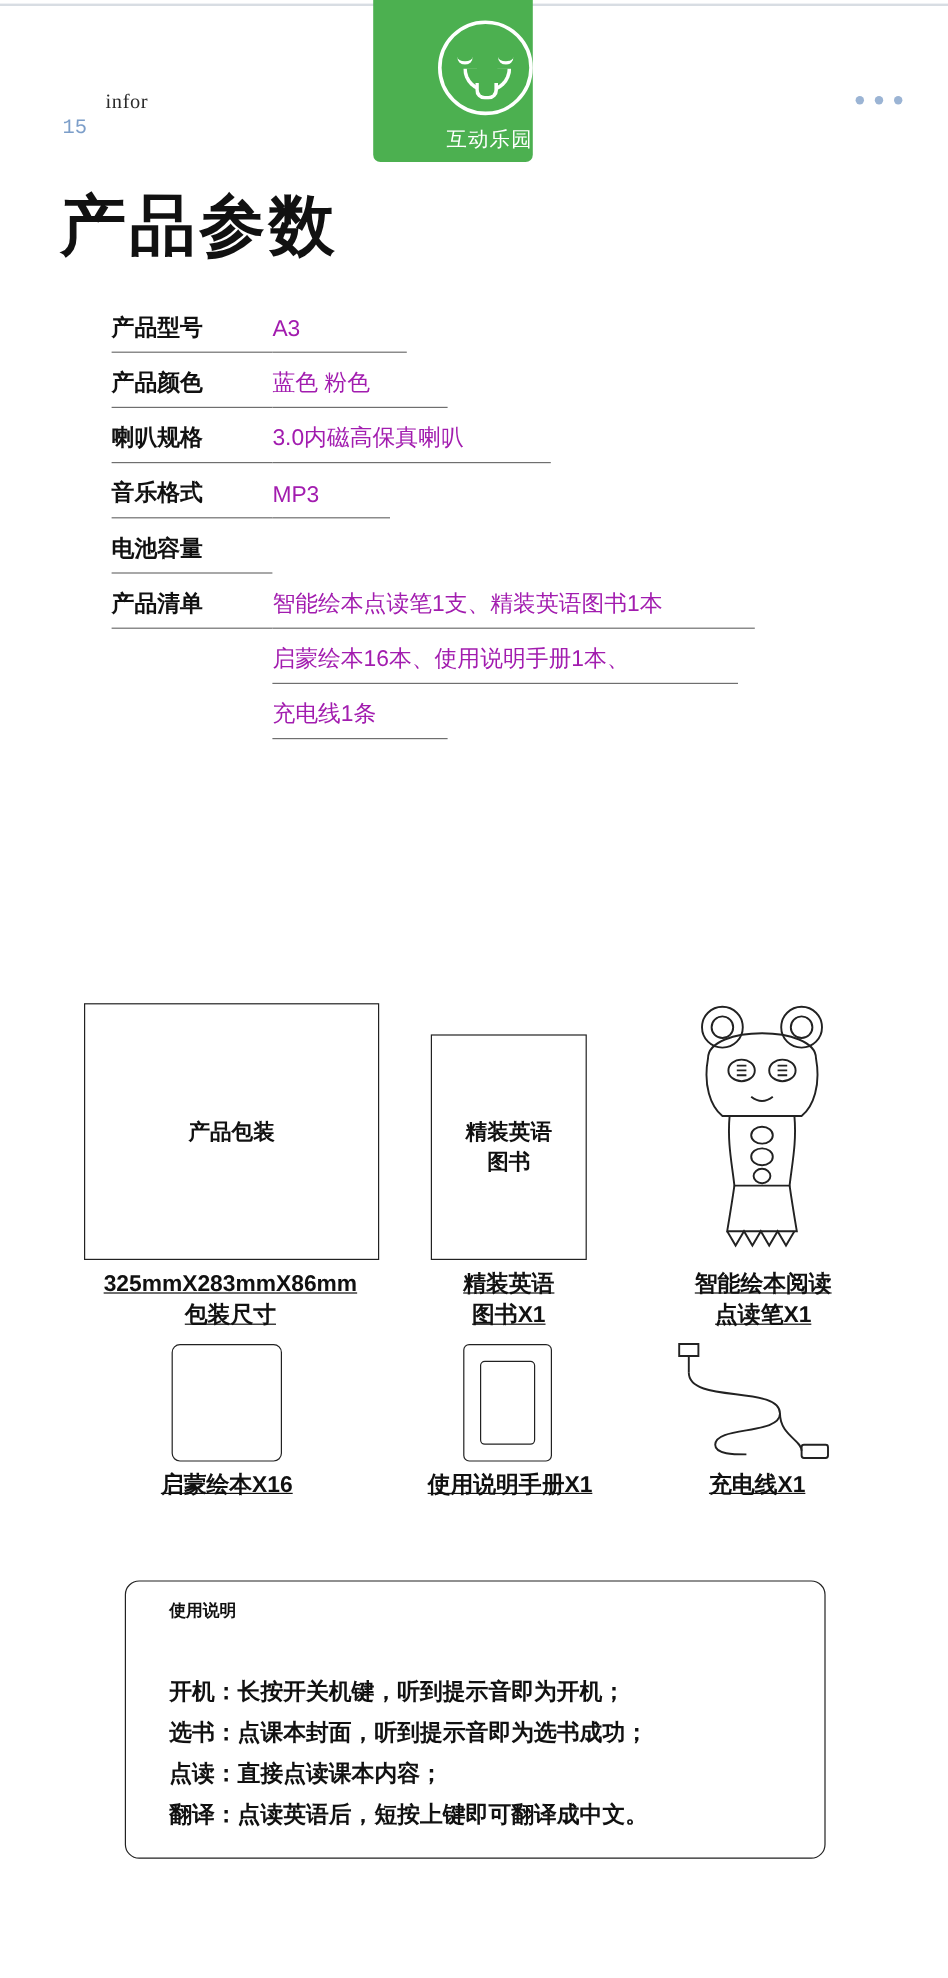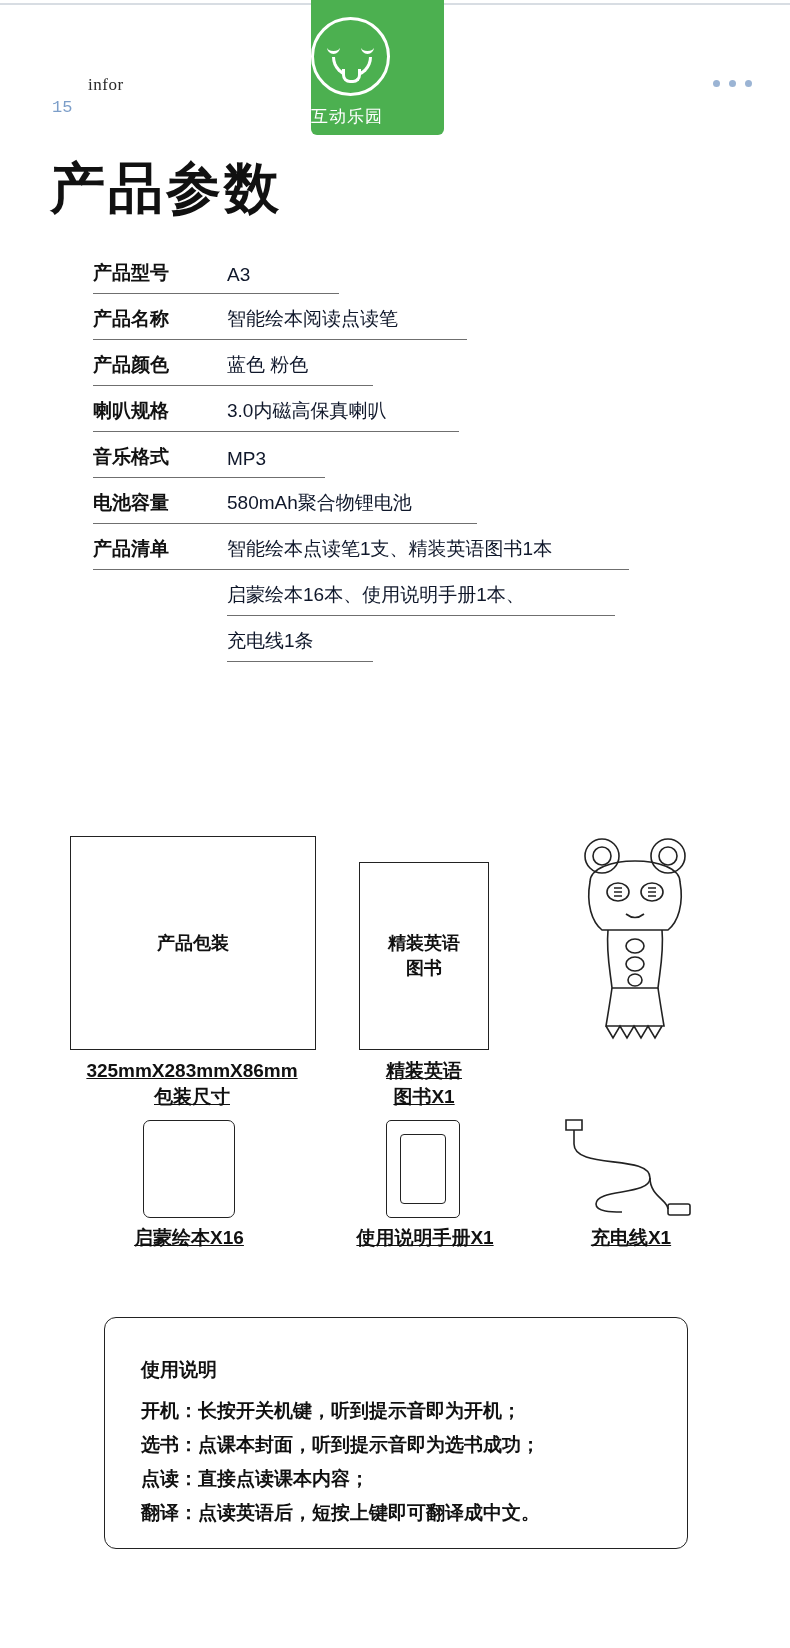--- a/index.html
+++ b/index.html
@@ -49,21 +49,21 @@
   .badge {
     position: absolute;
     left: 311px;
     top: 0;
     width: 133px;
     height: 135px;
     background: #4cb050;
     border-radius: 0 0 6px 6px;
     display: flex;
     flex-direction: column;
-    align-items: flex-start;
+    align-items: flex-end;
   }
   .badge-face {
     margin-top: 17px;
     width: 73px;
     height: 73px;
     border-radius: 50%;
     border: 3px solid #ffffff;
     position: relative;
   }
   .badge-face .eye {
@@ -146,21 +146,21 @@
   .spec-label {
     width: 134px;
     font-size: 19px;
     font-weight: bold;
     color: #111111;
     padding-bottom: 7px;
     flex: none;
   }
   .spec-value {
     font-size: 19px;
-    color: #0f172a;
+    color: #a21caf;
     padding-bottom: 7px;
     border-bottom: 1px solid #6f6f6f;
     flex: none;
     white-space: nowrap;
   }
   .spec-row.underline-label .spec-label {
     border-bottom: 1px solid #6f6f6f;
   }
   .spec-row.cont .spec-label { border-bottom: none; }
 
@@ -274,22 +274,22 @@
     left: 104px;
     top: 1317px;
     width: 582px;
     height: 230px;
     border: 1.5px solid #222;
     border-radius: 12px;
   }
   .ins-title {
     position: absolute;
     left: 36px;
-    top: 39px;
-    font-size: 19px;
+    top: 16px;
+    font-size: 14px;
     font-weight: bold;
   }
   .ins-list {
     position: absolute;
     left: 36px;
     top: 76px;
     right: 20px;
   }
   .ins-line {
     font-size: 19px;
@@ -327,45 +327,40 @@
 
 <div class="page-title">产品参数</div>
 
 <div class="spec-table">
 
   <div class="spec-row underline-label">
     <div class="spec-label">产品型号</div>
     <div class="spec-value" style="width:112px">A3</div>
   </div>
 
-  <div class="spec-row underline-label">
-    <div class="spec-label">产品名称</div>
-    <div class="spec-value" style="width:240px">智能绘本阅读点读笔</div>
-  </div>
 
   <div class="spec-row underline-label">
     <div class="spec-label">产品颜色</div>
     <div class="spec-value" style="width:146px">蓝色  粉色</div>
   </div>
 
 
   <div class="spec-row underline-label">
     <div class="spec-label">喇叭规格</div>
     <div class="spec-value" style="width:232px">3.0内磁高保真喇叭</div>
   </div>
 
 
   <div class="spec-row underline-label">
     <div class="spec-label">音乐格式</div>
     <div class="spec-value" style="width:98px">MP3</div>
   </div>
 
   <div class="spec-row underline-label">
     <div class="spec-label">电池容量</div>
-    <div class="spec-value" style="width:250px">580mAh聚合物锂电池</div>
   </div>
 
   <div class="spec-row underline-label">
     <div class="spec-label">产品清单</div>
     <div class="spec-value" style="width:402px">智能绘本点读笔1支、精装英语图书1本</div>
   </div>
 
   <div class="spec-row cont">
     <div class="spec-label"></div>
     <div class="spec-value" style="width:388px">启蒙绘本16本、使用说明手册1本、</div>
@@ -414,20 +409,24 @@
         <path d="M66 84 q9 7 18 0"></path>
         <path d="M48 100 C46 122 50 140 52 158 L98 158 C100 140 104 122 102 100"></path>
         <ellipse cx="75" cy="116" rx="9" ry="7"></ellipse>
         <ellipse cx="75" cy="134" rx="9" ry="7"></ellipse>
         <ellipse cx="75" cy="150" rx="7" ry="6"></ellipse>
         <path d="M52 158 C50 172 48 184 46 196 L104 196 C102 184 100 172 98 158"></path>
         <path d="M46 196 l7 12 l7 -12 l7 12 l7 -12 l7 12 l7 -12 l7 12 l7 -12"></path>
       </g>
     </svg>
   </div>
+  <div class="caption cap-pen">
+    <div>智能绘本阅读</div>
+    <div>点读笔X1</div>
+  </div>
 
   <div class="box-small"></div>
   <div class="caption cap-small">启蒙绘本X16</div>
 
   <div class="box-manual">
     <i></i>
   </div>
   <div class="caption cap-manual">使用说明手册X1</div>
 
   <div class="cable-wrap">

